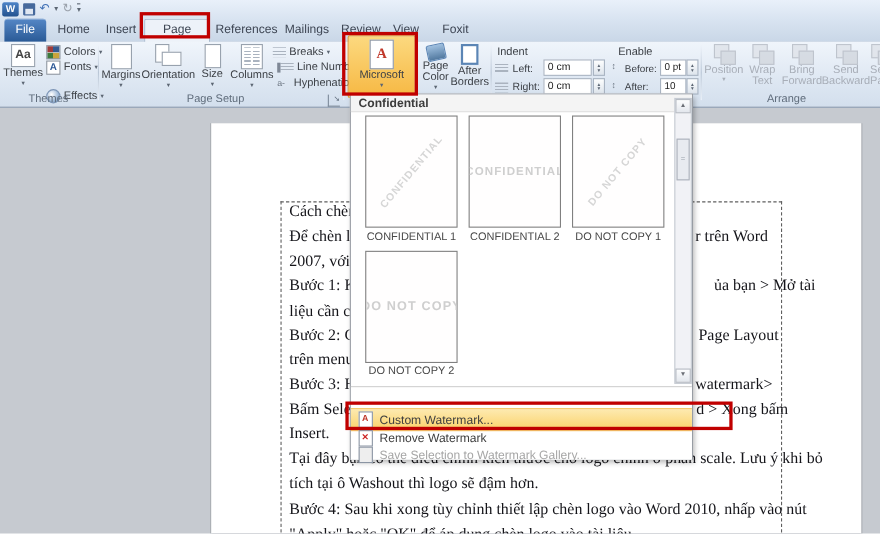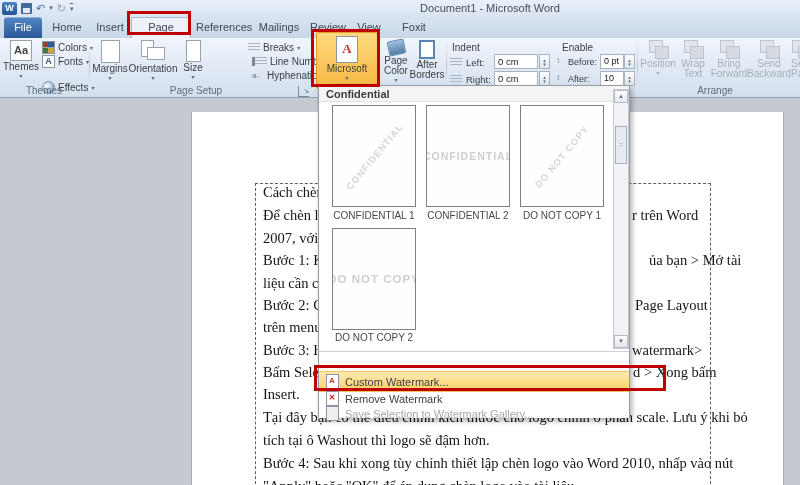--- a/index.html
+++ b/index.html
@@ -99,21 +99,20 @@
 
 <div class="abs header">
   <div class="abs qat">
     <span class="wlogo">W</span>
     <span class="floppy"></span>
     <span class="undo">↶</span>
     <span class="qcaret">▾</span>
     <span class="redo">↻</span>
     <span class="qmore">▾</span>
   </div>
-  <div class="abs titletext">Document1 - Microsoft Word</div>
 
   <div class="abs tab tab-file">File</div>
   <div class="abs tab" style="left:48px;width:38px;">Home</div>
   <div class="abs tab" style="left:92px;width:36px;">Insert</div>
   <div class="abs tab tab-active" style="left:131px;width:58px;">Page Layout</div>
   <div class="abs tab" style="left:196px;width:54px;">References</div>
   <div class="abs tab" style="left:256px;width:46px;">Mailings</div>
   <div class="abs tab" style="left:308px;width:40px;">Review</div>
   <div class="abs tab" style="left:352px;width:34px;">View</div>
   <div class="abs tab" style="left:390px;width:48px;">Foxit PDF</div>
@@ -153,20 +152,28 @@
     <span style="position:relative;width:24px;height:23px;">
       <span class="pgico" style="position:absolute;left:0;top:0;width:13px;height:17px;"></span>
       <span class="pgico" style="position:absolute;left:6px;top:7px;width:18px;height:13px;"></span>
     </span>
     <span>Orientation</span>
     <span class="caret">▾</span>
   </div>
   <div class="abs bigbtn" style="left:178px;width:30px;">
     <span class="pgico" style="width:15px;height:22px;"></span>
     <span>Size</span>
+    <span class="caret">▾</span>
+  </div>
+  <div class="abs bigbtn" style="left:210px;width:38px;">
+    <span class="pgico" style="width:20px;height:23px;display:flex;gap:2px;padding:2px;box-sizing:border-box;">
+      <span class="stripes" style="flex:1;"></span>
+        <span class="stripes" style="flex:1;"></span>
+    </span>
+    <span>Columns</span>
     <span class="caret">▾</span>
   </div>
   <div class="abs smallbtn" style="left:248px;top:3px;">
     <span class="stripes" style="width:12px;height:9px;"></span>
     <span>Breaks</span>
     <span class="caret">▾</span>
   </div>
   <div class="abs smallbtn" style="left:252px;top:17px;">
     <span class="stripes" style="width:12px;height:9px;border-left:3px solid #7f8896;"></span>
     <span>Line Numbers</span>

